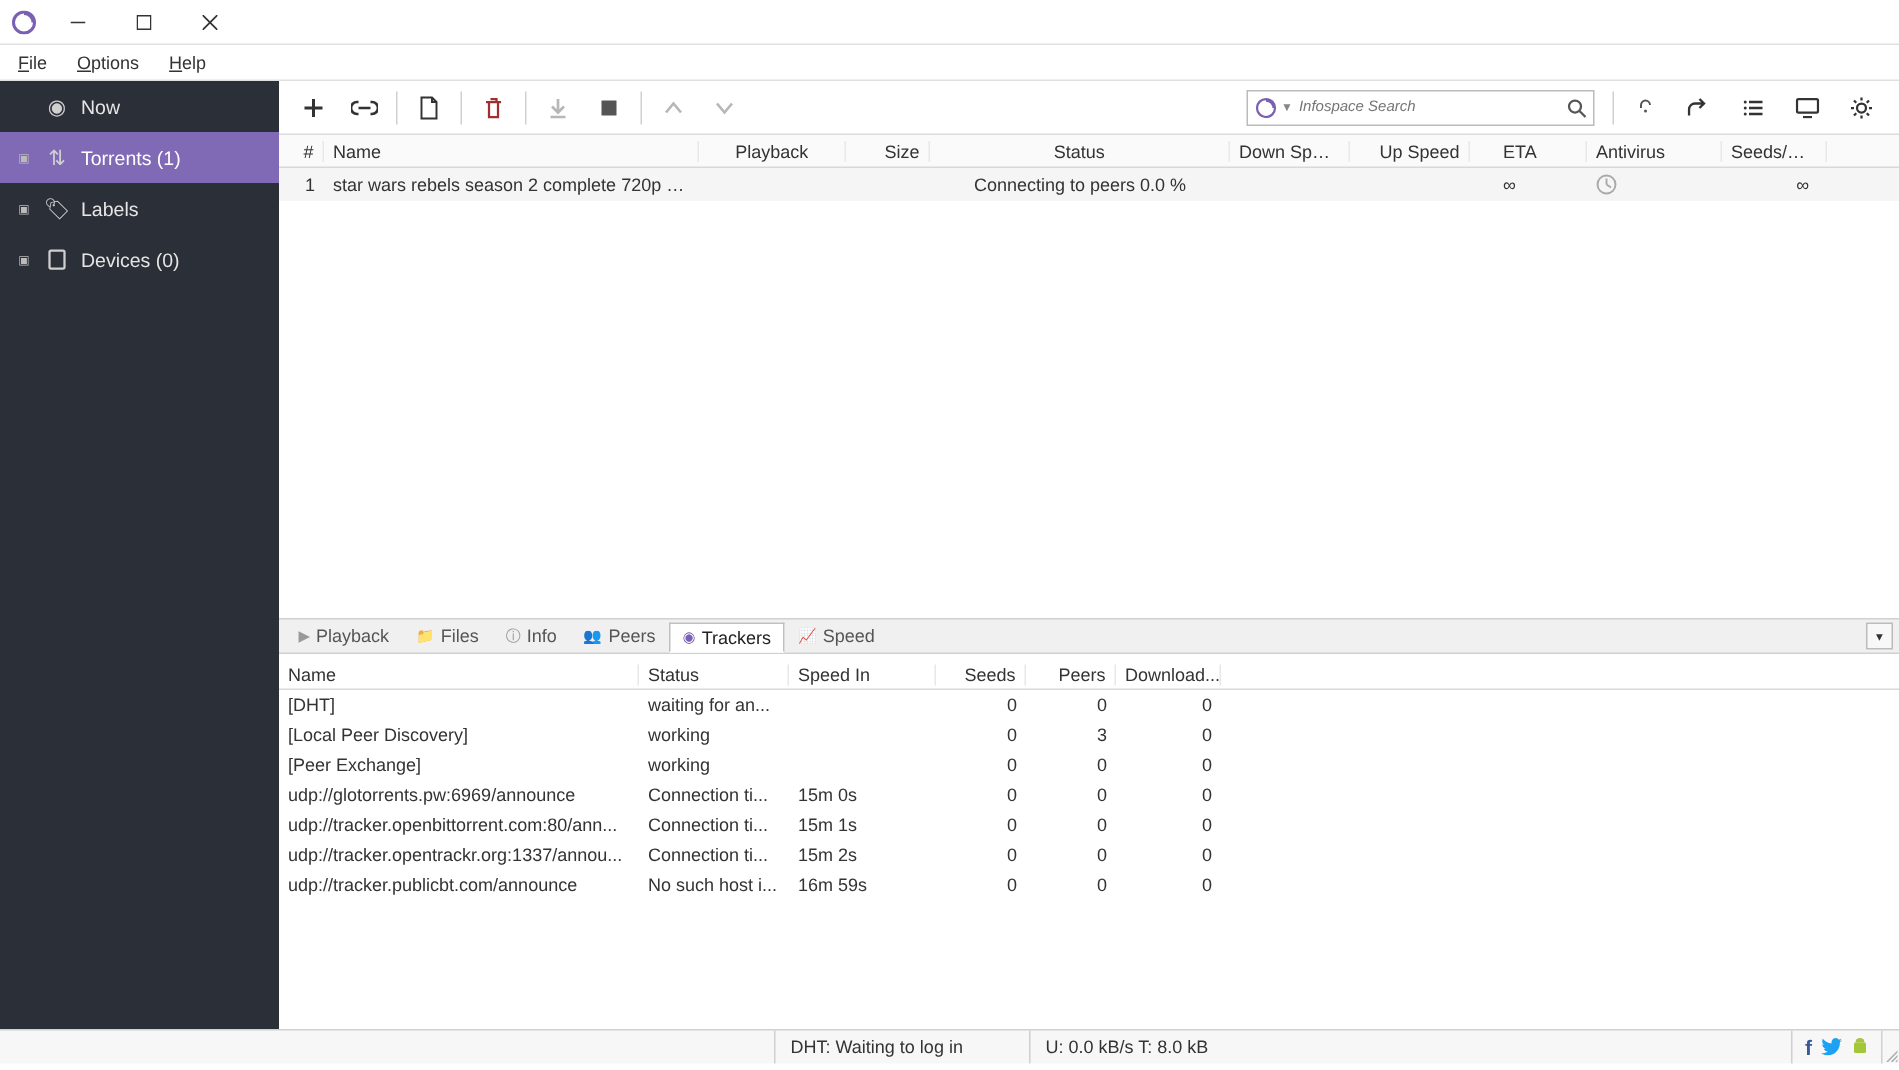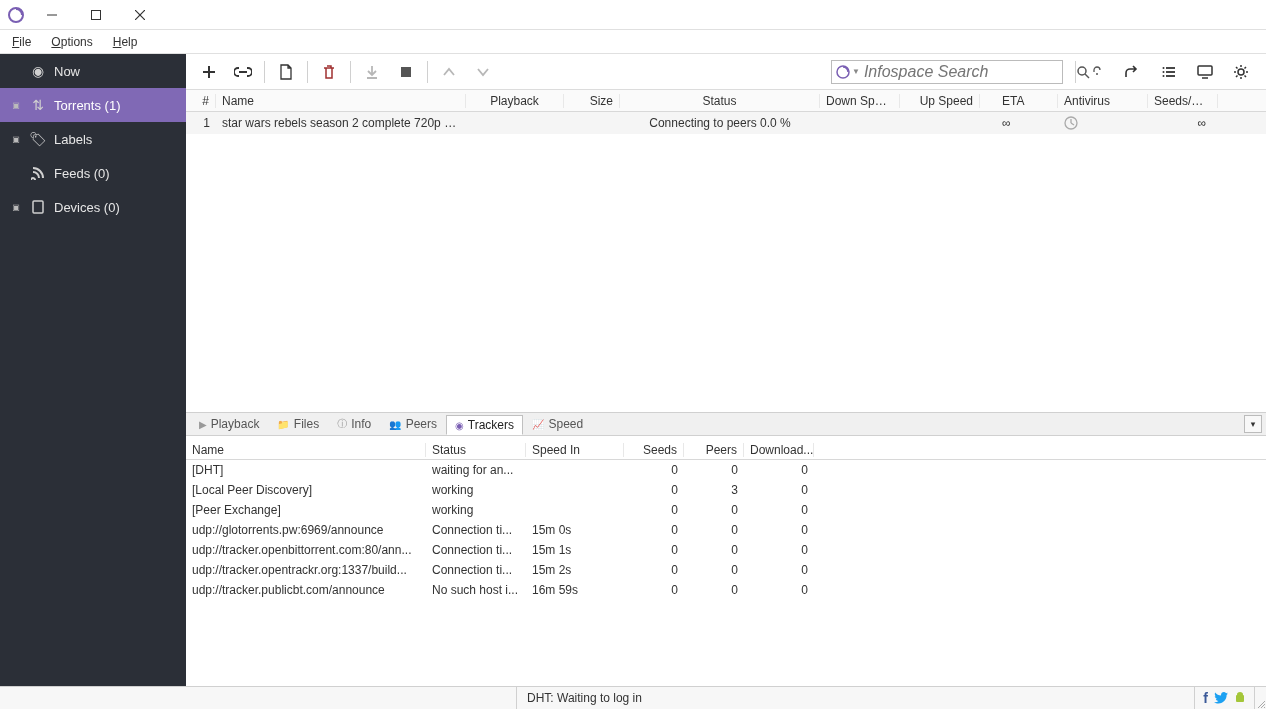--- a/index.html
+++ b/index.html
@@ -20,21 +20,21 @@
 .side-item .icon { width: 16px; display: flex; justify-content: center; font-size: 14px; color: #d0d0d0; }
 .main { flex: 1; display: flex; flex-direction: column; }
 .toolbar { height: 36px; background: #fff; padding-left: 6px; display: flex; align-items: center; gap: 0; border-bottom: 1px solid #dcdcdc; }
 .tool-btn { width: 34px; height: 34px; display: flex; align-items: center; justify-content: center; cursor: pointer; }
 .tool-btn.disabled { opacity: 0.35; cursor: default; }
 .tool-sep { width: 1px; height: 22px; background: #d0d0d0; margin: 0 4px; }
 .tool-spacer { flex: 1; }
 .search-box { width: 232px; height: 24px; border: 1px solid #bbb; background: #fff; display: flex; align-items: center; padding: 0 4px; margin-right: 8px; }
 .search-box .search-icon-left { width: 16px; height: 16px; display: flex; align-items: center; justify-content: center; }
 .search-box .search-arrow { font-size: 8px; color: #888; margin-left: 2px; }
-.search-box input { flex: 1; border: none; outline: none; font-size: 16px; font-style: italic; color: #999; padding: 0 4px; background: transparent; }
+.search-box input { flex: 1; border: none; outline: none; font-size: 10px; font-style: italic; color: #999; padding: 0 4px; background: transparent; }
 .search-box .mag { color: #555; }
 .right-tool { display: flex; align-items: center; gap: 2px; padding-right: 8px; }
 .grid-header, .torrent-row { display: flex; align-items: center; height: 22px; font-size: 12px; }
 .grid-header { border-bottom: 1px solid #d8d8d8; background: #fafafa; color: #333; }
 .grid-header .col { padding: 0 6px; text-align: left; border-right: 1px solid #e8e8e8; overflow: hidden; white-space: nowrap; text-overflow: ellipsis; }
 .torrent-row { background: #f5f5f5; }
 .torrent-row .col { padding: 0 6px; overflow: hidden; white-space: nowrap; text-overflow: ellipsis; }
 .torrent-row .col.center { text-align: center; }
 .col-num { width: 30px; text-align: right !important; }
 .col-name { width: 250px; }
@@ -118,29 +118,20 @@
       <span class="expand">▣</span>
       <span class="icon">⇅</span>
       <span>Torrents (1)</span>
     </div>
     <div class="side-item">
       <span class="expand">▣</span>
       <span class="icon">🏷</span>
       <span>Labels</span>
     </div>
     <div class="side-item">
-      <span class="expand"></span>
-      <span class="icon">
-          <svg width="14" height="14" viewBox="0 0 14 14">
-            <path d="M2 12 a2 2 0 1 0 0.001 0 M2 6 a6 6 0 0 1 6 6 M2 2 a10 10 0 0 1 10 10" fill="none" stroke="#d0d0d0" stroke-width="2"></path>
-          </svg>
-        </span>
-      <span>Feeds (0)</span>
-    </div>
-    <div class="side-item">
       <span class="expand">▣</span>
       <span class="icon">
           <svg width="12" height="14" viewBox="0 0 12 14">
             <rect x="1" y="1" width="10" height="12" rx="1" fill="none" stroke="#d0d0d0" stroke-width="1.5"></rect>
           </svg>
         </span>
       <span>Devices (0)</span>
     </div>
   </div>
 
@@ -354,21 +345,21 @@
           </div>
           <div class="tracker-row">
             <div class="tcol tcol-name">udp://tracker.openbittorrent.com:80/ann...</div>
             <div class="tcol tcol-status">Connection ti...</div>
             <div class="tcol tcol-update">15m 1s</div>
             <div class="tcol tcol-seeds">0</div>
             <div class="tcol tcol-peers">0</div>
             <div class="tcol tcol-dl">0</div>
           </div>
           <div class="tracker-row">
-            <div class="tcol tcol-name">udp://tracker.opentrackr.org:1337/build...</div>
+            <div class="tcol tcol-name">udp://tracker.opentrackr.org:1337/annou...</div>
             <div class="tcol tcol-status">Connection ti...</div>
             <div class="tcol tcol-update">15m 2s</div>
             <div class="tcol tcol-seeds">0</div>
             <div class="tcol tcol-peers">0</div>
             <div class="tcol tcol-dl">0</div>
           </div>
           <div class="tracker-row">
             <div class="tcol tcol-name">udp://tracker.publicbt.com/announce</div>
             <div class="tcol tcol-status">No such host i...</div>
             <div class="tcol tcol-update">16m 59s</div>
@@ -377,20 +368,21 @@
             <div class="tcol tcol-dl">0</div>
           </div>
         </div>
     </div>
   </div>
 </div>
 
 <div class="statusbar">
   <div style="width:516px"></div>
   <div class="sb-cell" style="width:170px">DHT: Waiting to log in</div>
+  <div class="sb-cell" style="width:220px">U: 0.0 kB/s T: 8.0 kB</div>
   <div class="sb-icons">
     <span style="color:#3b5998;font-weight:bold;font-size:14px">f</span>
     <span>
         <svg width="14" height="12" viewBox="0 0 14 12">
           <path d="M14 1.5 c-.5.2-1 .4-1.6.4.6-.3 1-.9 1.2-1.5-.5.3-1.1.6-1.7.7C11.4.5 10.7 0 9.9 0 8.3 0 7 1.3 7 2.9c0 .2 0 .5.1.7C4.7 3.4 2.6 2.3 1.2.5.9 1 .8 1.5.8 2.1c0 1 .5 1.9 1.3 2.4-.5 0-.9-.1-1.3-.4 0 1.4 1 2.6 2.3 2.9-.2.1-.5.1-.8.1-.2 0-.4 0-.5-.1.4 1.2 1.4 2 2.7 2-1 .8-2.2 1.2-3.6 1.2H0c1.3.8 2.8 1.3 4.4 1.3 5.3 0 8.2-4.4 8.2-8.2v-.4c.6-.4 1-.9 1.4-1.4z" fill="#1da1f2"></path>
         </svg>
       </span>
     <span>
         <svg width="12" height="14" viewBox="0 0 12 14">
           <rect x="2" y="4" width="8" height="7" rx="1" fill="#a4c639"></rect>

